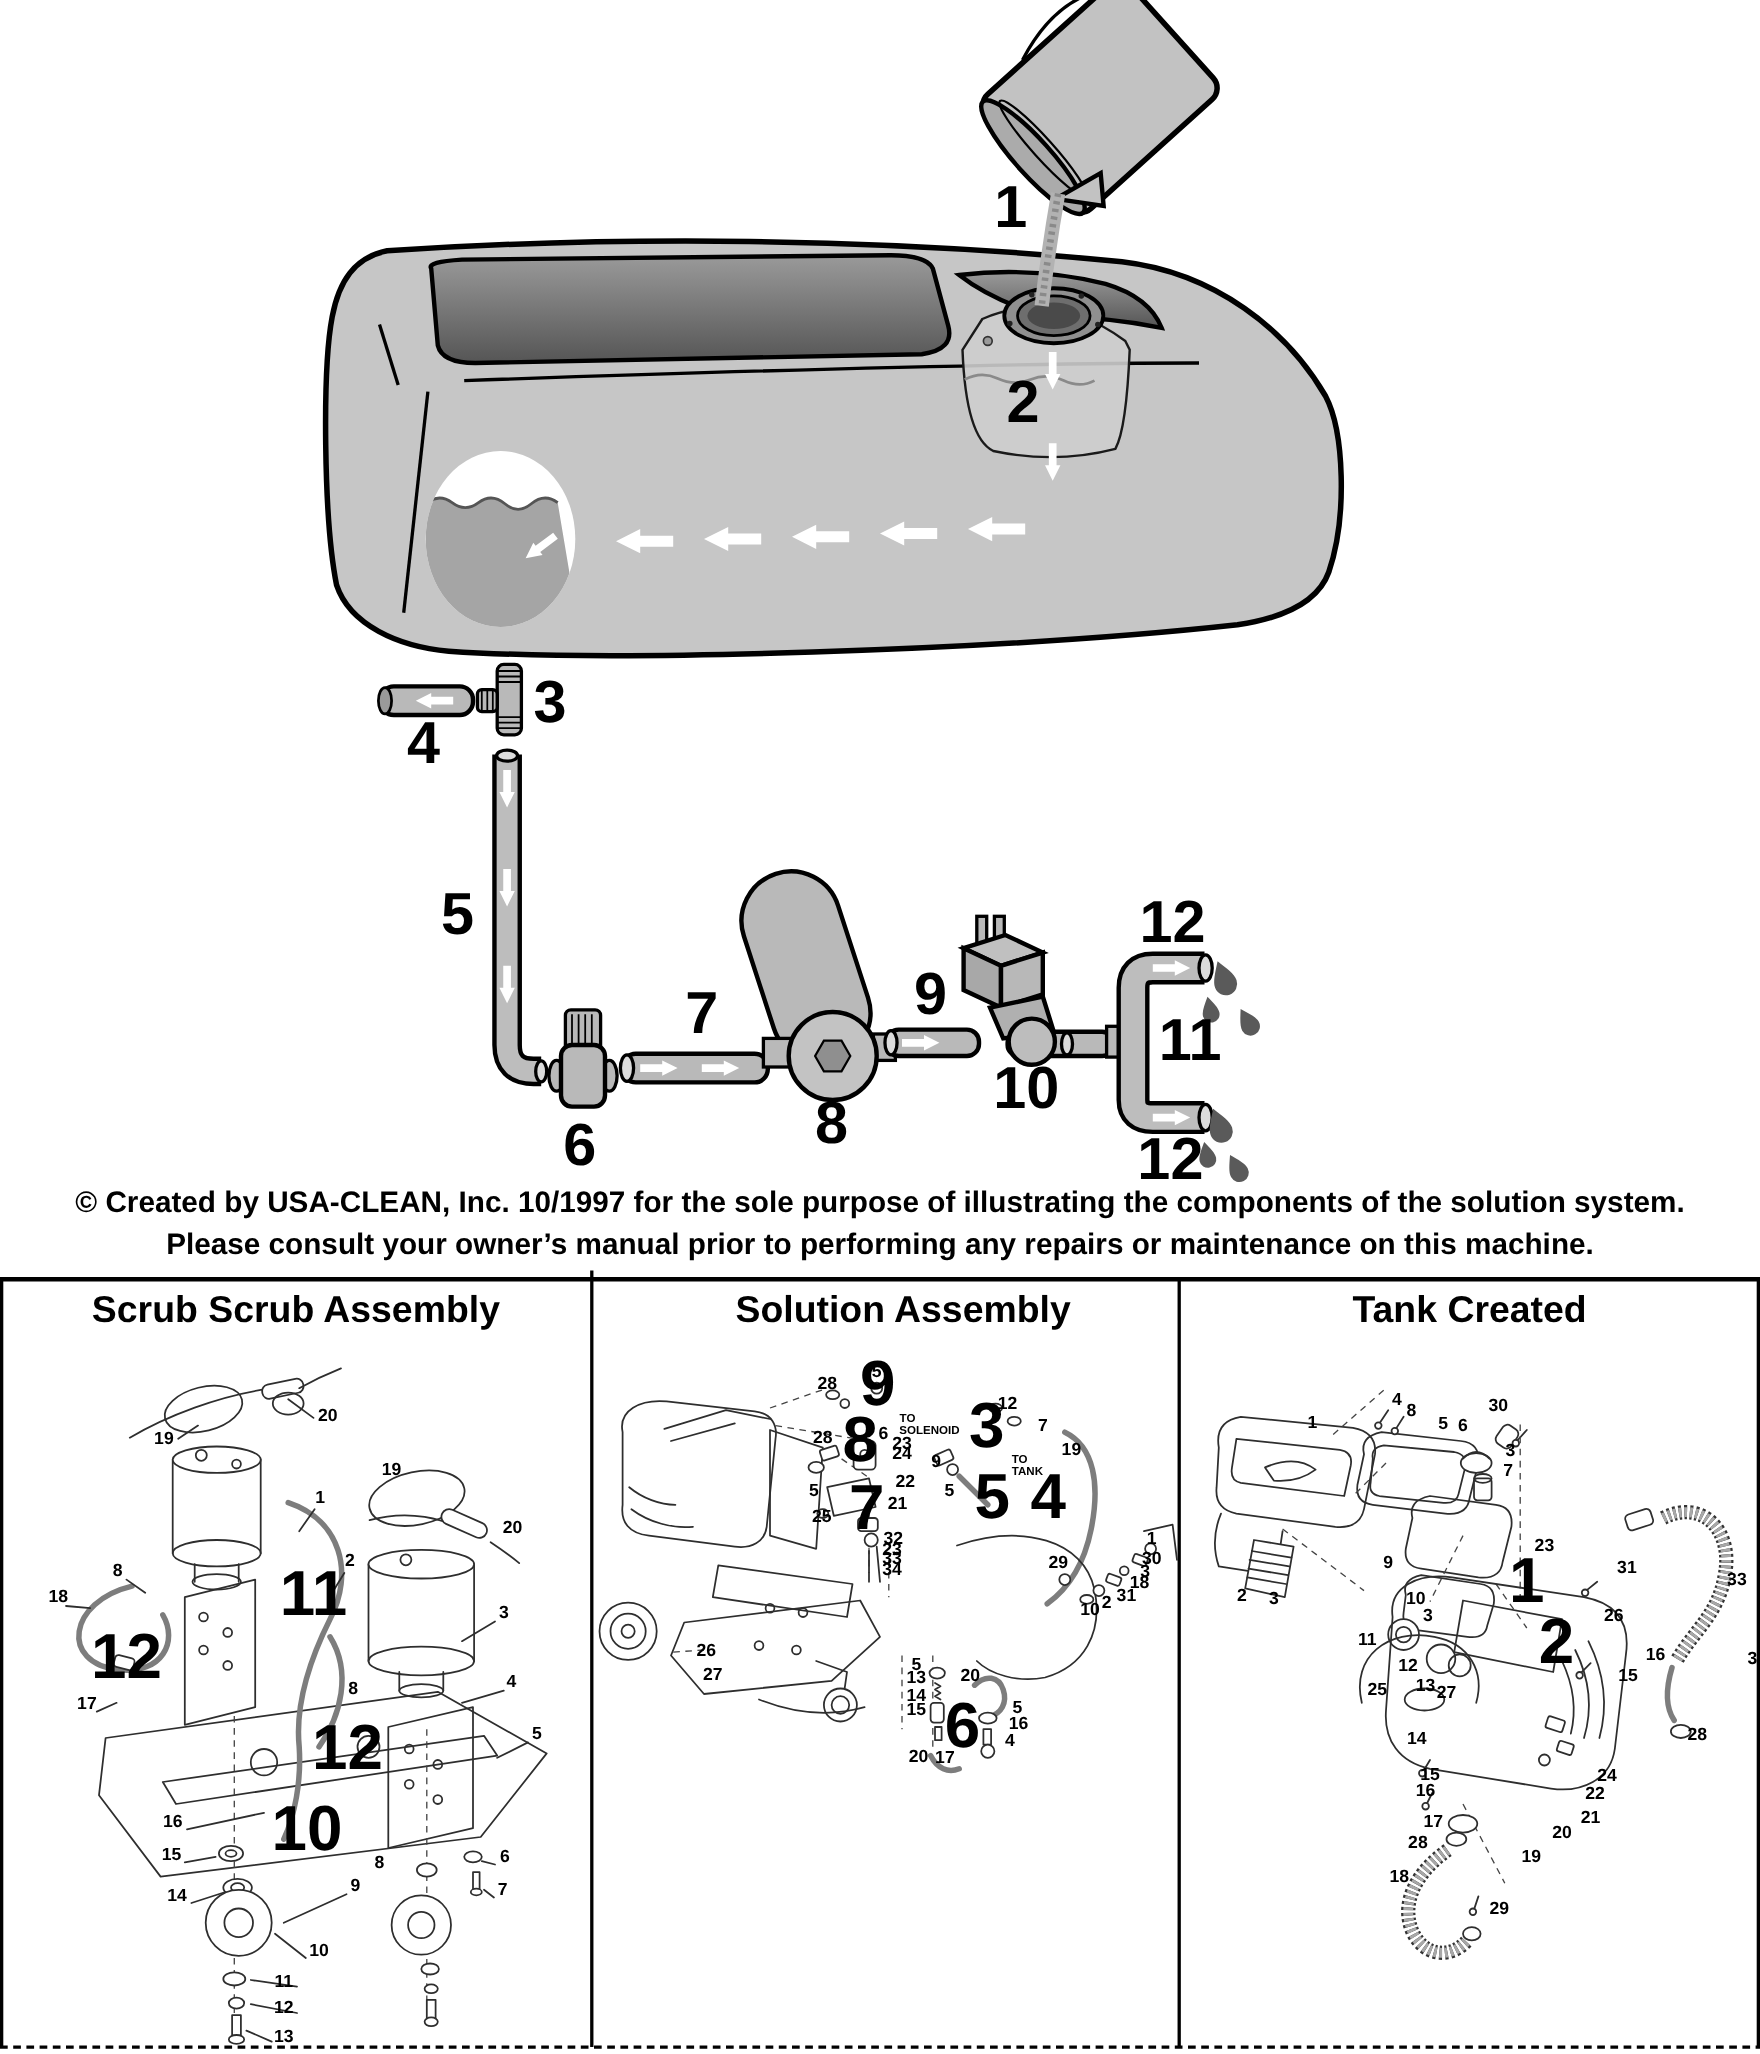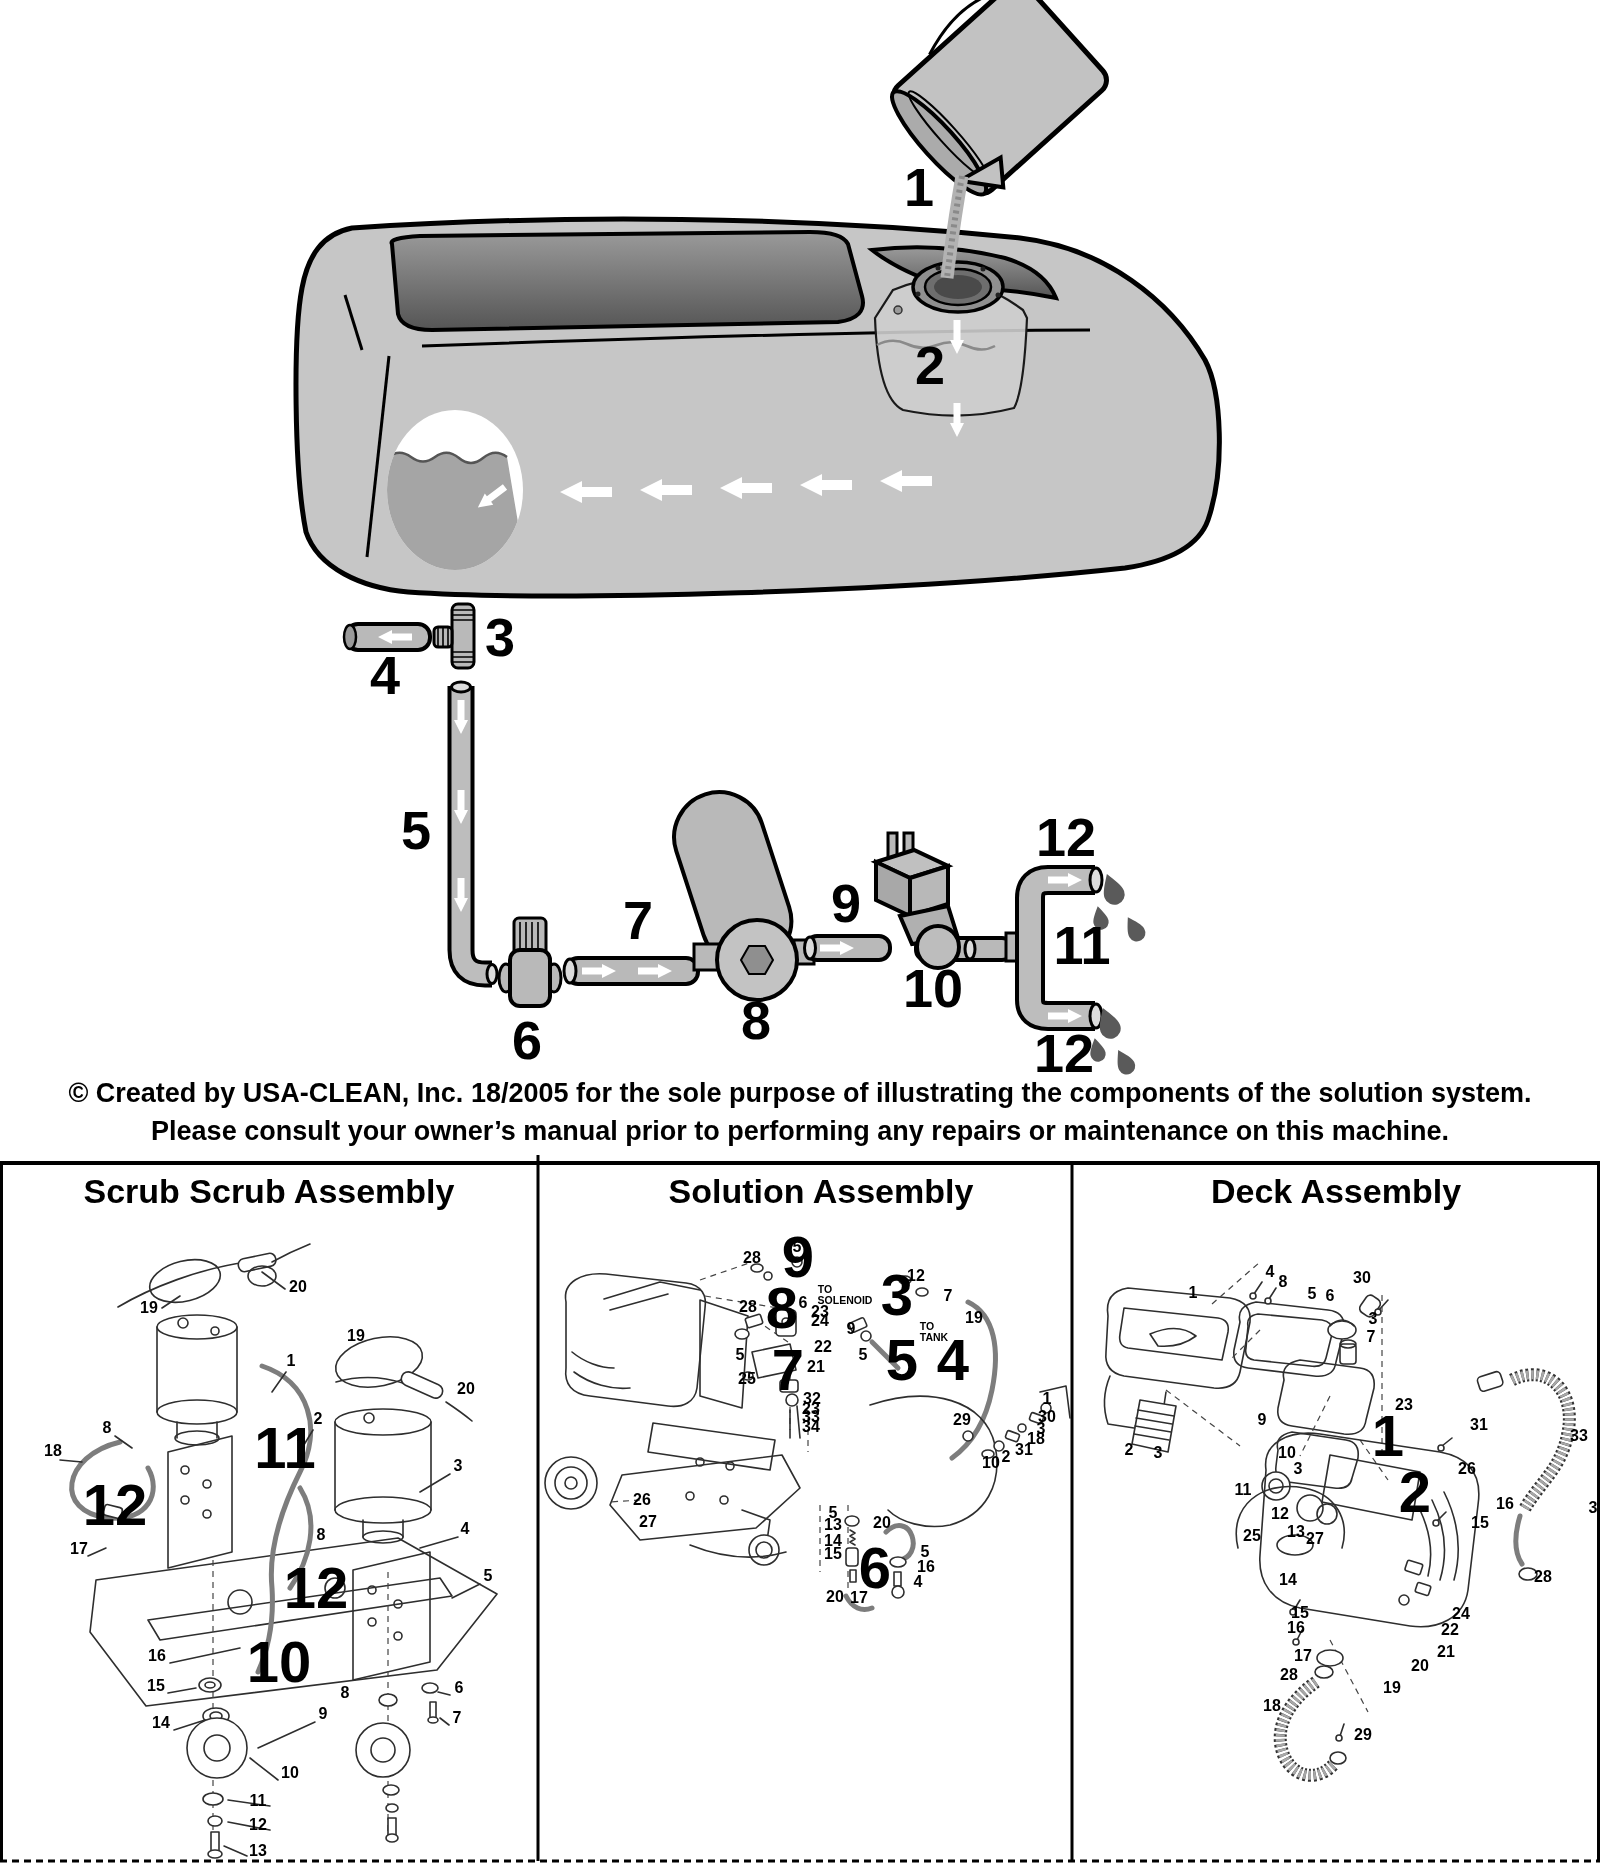--- a/index.html
+++ b/index.html
@@ -558,21 +558,21 @@
           <text x="1543" y="1582" class="lbl-small">28</text>
         </g>
     <g>
           <text x="1388" y="1456" class="lbl-big">1</text>
           <text x="1415" y="1512" class="lbl-big">2</text>
         </g>
   </g>
 </svg>
 
   <div class="copyright">
-    <div>© Created by USA-CLEAN, Inc. 18/2005 for the sole purpose of illustrating the components of the solution system.</div>
+    <div>© Created by USA-CLEAN, Inc. 10/1997 for the sole purpose of illustrating the components of the solution system.</div>
     <div>Please consult your owner’s manual prior to performing any repairs or maintenance on this machine.</div>
   </div>
 
   <div class="panel-title pt0">Scrub Scrub Assembly</div>
   <div class="panel-title pt1">Solution Assembly</div>
-  <div class="panel-title pt2">Deck Assembly</div>
+  <div class="panel-title pt2">Tank Created</div>
 
 </div>
 
 </body></html>

